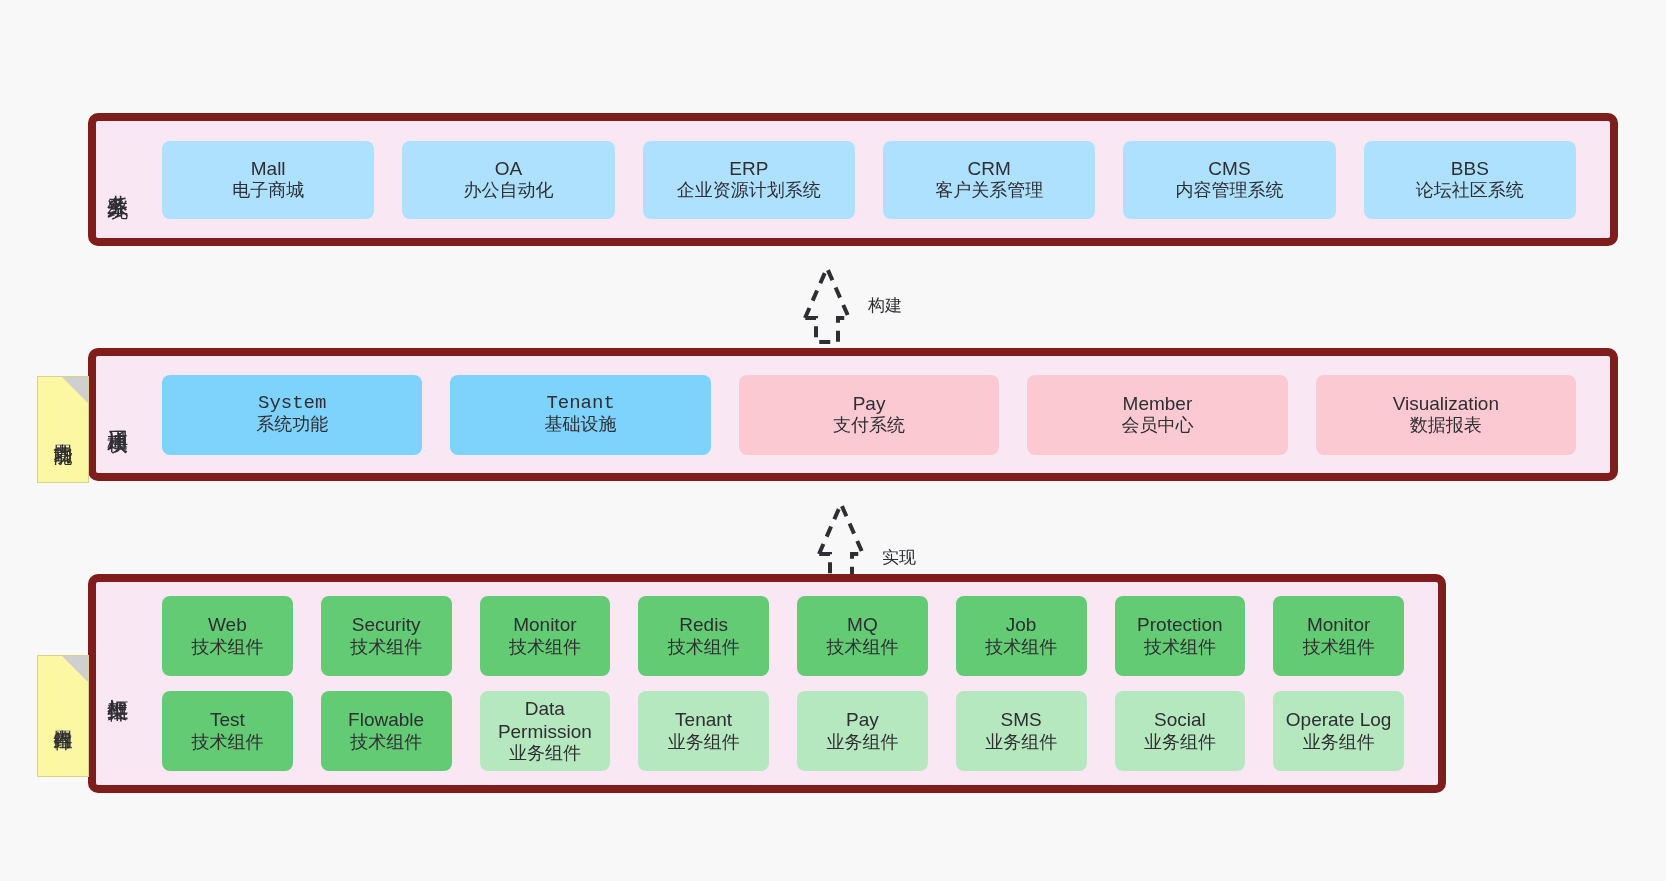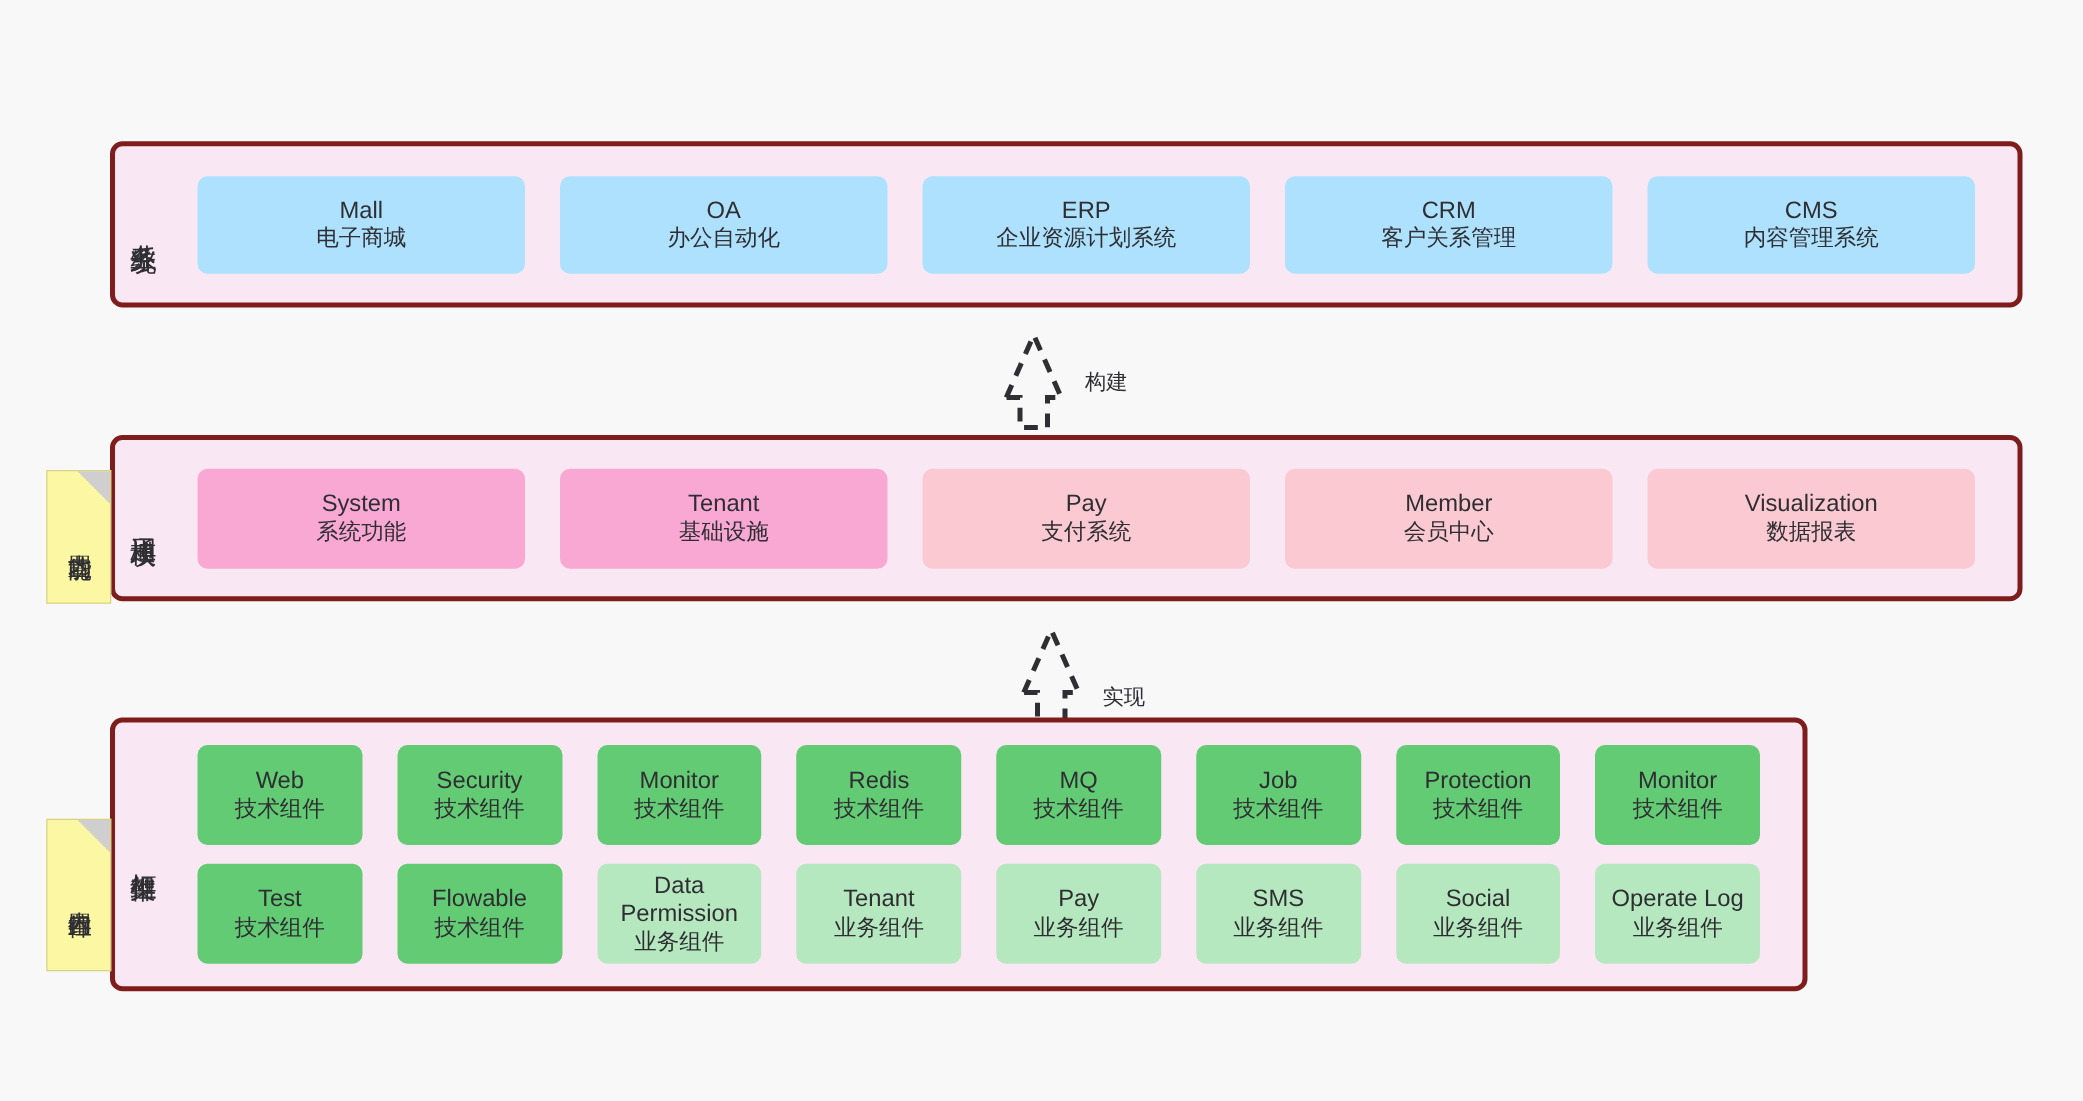--- a/index.html
+++ b/index.html
@@ -18,21 +18,21 @@
     position: relative;
     width: 1666px;
     height: 881px;
   }
 
   
   .layer {
     position: absolute;
     box-sizing: border-box;
     background: #f9e8f3;
-    border: 4px solid #7f1d1d;
+    border: 8px solid #7f1d1d;
     border-radius: 10px;
     display: flex;
     align-items: stretch;
   }
   .layer-title {
     flex: 0 0 auto;
     width: 44px;
     display: flex;
     align-items: center;
     justify-content: center;
@@ -82,21 +82,21 @@
     font-size: 19px;
     color: #2e2e33;
   }
   .box .cn {
     font-size: 18px;
     color: #2e2e33;
   }
 
   
   .c-blue       { background: #ade1fd; }
-  .c-red        { background: #f9a8d4; }
+  .c-red        { background: #7dd3fc; font-family: Liberation Mono, monospace; }
   .c-pink       { background: #fbc9d2; }
   .c-green      { background: #63cb74; }
   .c-lightgreen { background: #b6e8bf; }
 
   
   #layer-business { left: 88px;  top: 113px; width: 1530px; height: 133px; }
   #layer-business .row { height: 78px; }
 
   #layer-modules  { left: 88px;  top: 348px; width: 1530px; height: 133px; }
   #layer-modules .row { height: 80px; }
@@ -185,20 +185,26 @@
             <span class="en">CRM</span>
             <span class="cn">客户关系管理</span>
           </div>
         </div>
         <div class="cell">
           <div class="box c-blue">
             <span class="en">CMS</span>
             <span class="cn">内容管理系统</span>
           </div>
         </div>
+        <div class="cell">
+          <div class="box c-blue">
+            <span class="en">BBS</span>
+            <span class="cn">论坛社区系统</span>
+          </div>
+        </div>
       </div>
     </div>
   </div>
 
   <div class="arrow" id="arrow-build">
     <svg width="150" height="88" viewBox="0 0 150 88">
       <path d="M 53 60 L 75 10 L 97 60 L 86 60 L 86 84 L 64 84 L 64 60 Z" fill="none" stroke="#2e2e33" stroke-width="4" stroke-dasharray="11 8" stroke-linecap="butt" stroke-linejoin="miter"></path>
     </svg>
     <span class="arrow-label">构建</span>
   </div>

